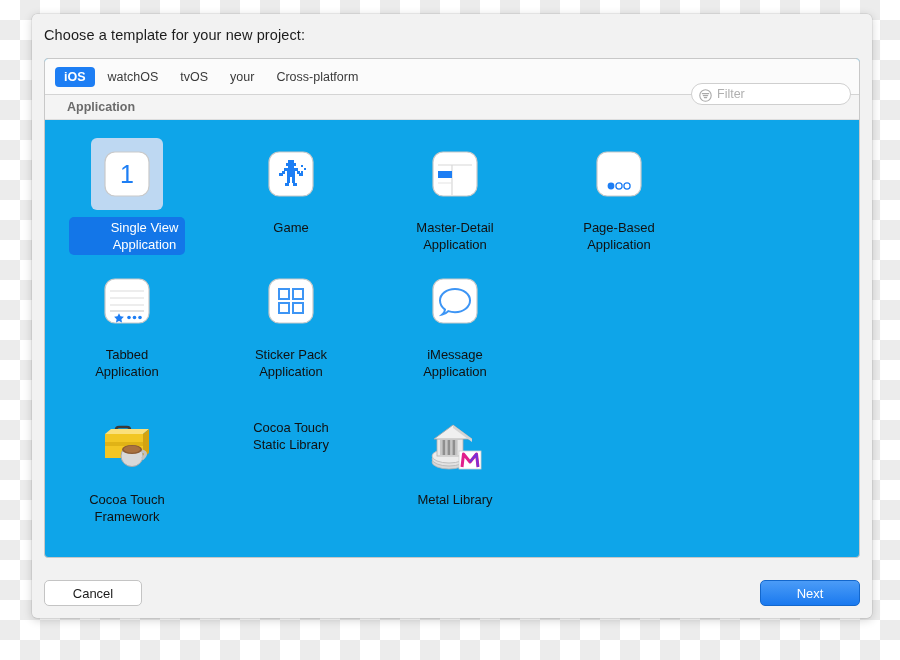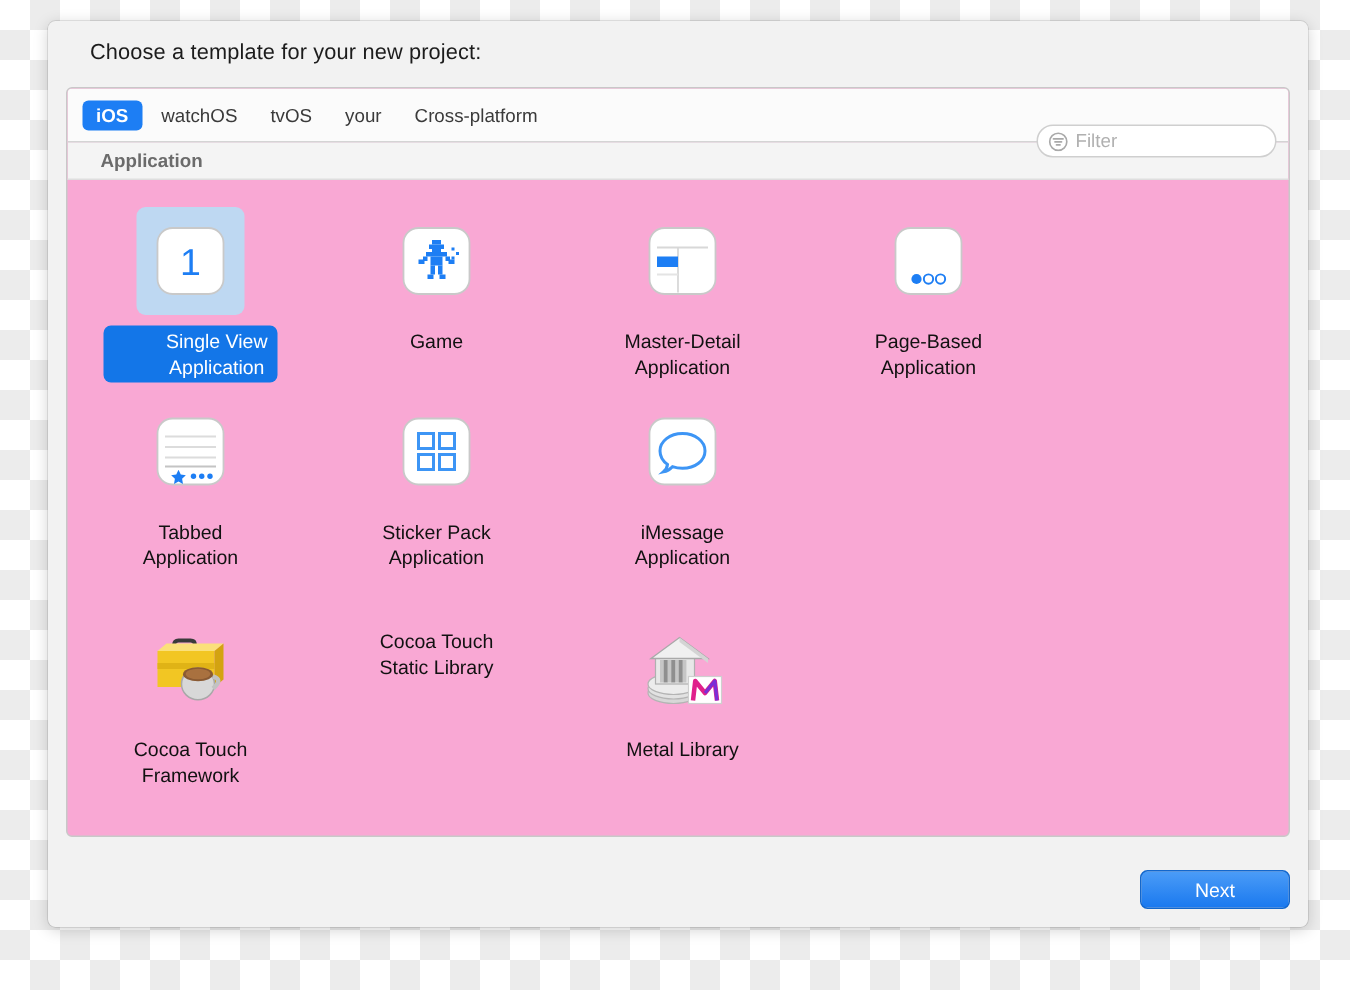--- a/index.html
+++ b/index.html
@@ -29,35 +29,35 @@
     height: 604px;
     background: #f2f2f2;
     border-radius: 5px;
     box-shadow: 0 2px 10px rgba(0,0,0,0.18), 0 0 0 0.5px rgba(0,0,0,0.12);
     box-sizing: border-box;
     padding: 0;
   }
 
   #dialog-title {
     position: absolute;
-    left: 28px;
+    left: 12px;
     top: 13px;
     font-size: 14.5px;
     color: #1c1c1c;
     letter-spacing: 0.1px;
   }
 
   
   #content-panel {
     position: absolute;
     left: 12px;
     top: 44px;
     width: 816px;
     height: 500px;
-    background: #f9a8d4;
+    background: #0ea5e9;
     border: 1px solid #c8c8c8;
     border-radius: 4px;
     box-sizing: border-box;
     overflow: hidden;
   }
 
   
   #toolbar {
     position: relative;
     height: 36px;
@@ -400,16 +400,17 @@
             <div class="tmpl-label">
               <div>Metal Library</div>
             </div>
           </div>
         </div>
       </div>
 
   </div>
 
   <div id="footer">
+    <div class="btn" id="cancel-button">Cancel</div>
     <div class="btn" id="next-button">Next</div>
   </div>
 
 </div>
 
 </body></html>

